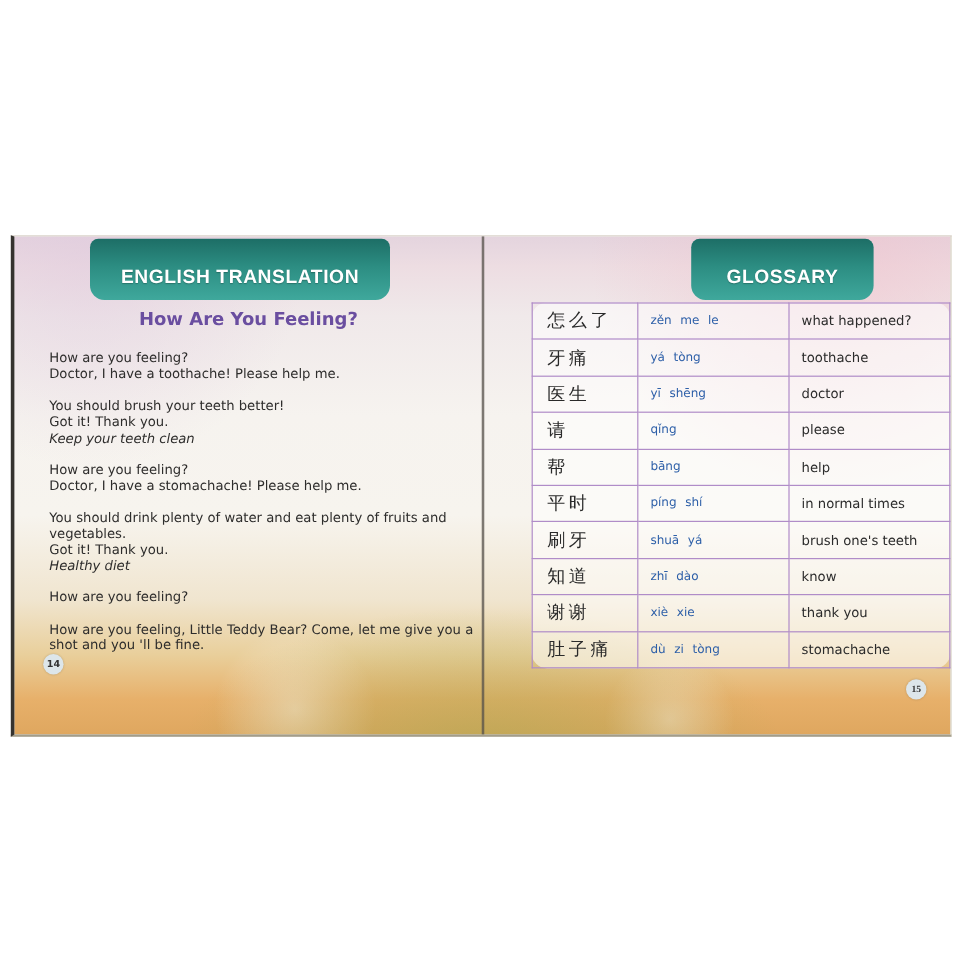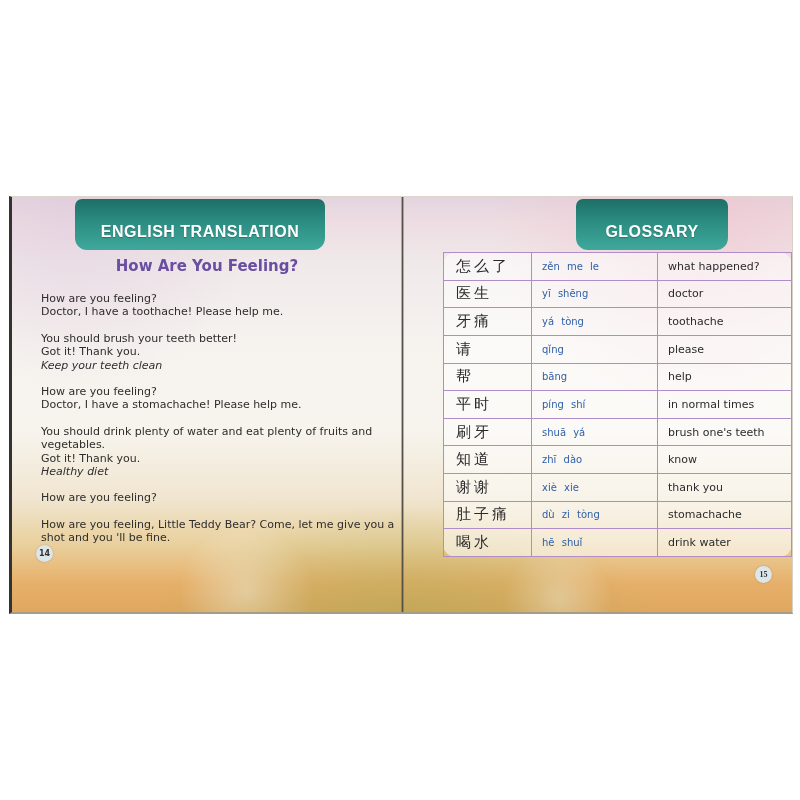--- a/index.html
+++ b/index.html
@@ -114,28 +114,28 @@
             <col class="c-pinyin">
             <col class="c-english">
           </colgroup>
         <tbody>
           <tr>
             <td class="hanzi">怎么了</td>
             <td class="pinyin">zěn me le</td>
             <td class="english">what happened?</td>
           </tr>
           <tr>
+            <td class="hanzi">牙痛</td>
+            <td class="pinyin">yá tòng</td>
+            <td class="english">toothache</td>
+          </tr>
+          <tr>
             <td class="hanzi">医生</td>
             <td class="pinyin">yī shēng</td>
             <td class="english">doctor</td>
-          </tr>
-          <tr>
-            <td class="hanzi">牙痛</td>
-            <td class="pinyin">yá tòng</td>
-            <td class="english">toothache</td>
           </tr>
           <tr>
             <td class="hanzi">请</td>
             <td class="pinyin">qǐng</td>
             <td class="english">please</td>
           </tr>
           <tr>
             <td class="hanzi">帮</td>
             <td class="pinyin">bāng</td>
             <td class="english">help</td>
@@ -158,25 +158,20 @@
           <tr>
             <td class="hanzi">谢谢</td>
             <td class="pinyin">xiè xie</td>
             <td class="english">thank you</td>
           </tr>
           <tr>
             <td class="hanzi">肚子痛</td>
             <td class="pinyin">dù zi tòng</td>
             <td class="english">stomachache</td>
           </tr>
-          <tr>
-            <td class="hanzi">喝水</td>
-            <td class="pinyin">hē shuǐ</td>
-            <td class="english">drink water</td>
-          </tr>
         </tbody>
       </table>
 
       <div class="page-num pn-right">15</div>
     </div>
 
   </div>
 </div>
 
 </body></html>

